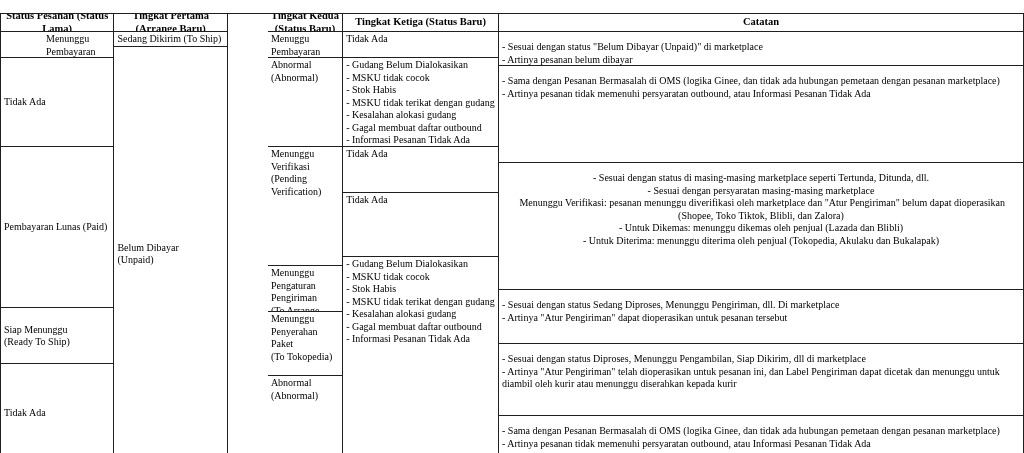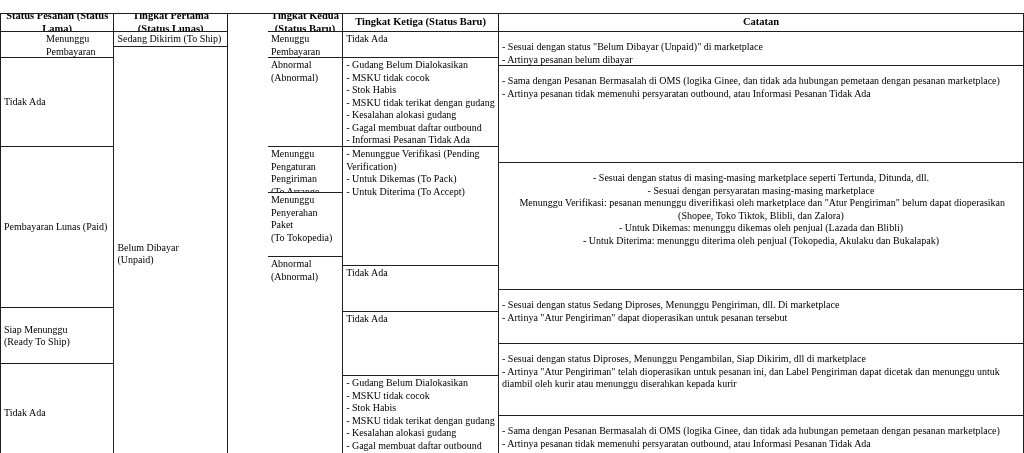--- a/index.html
+++ b/index.html
@@ -61,54 +61,53 @@
     <div class="cell" style="height:26px;padding-left:45px;">Menunggu Pembayaran
 (Pending Payment)</div>
     <div class="cell vc" style="height:89px;">Tidak Ada</div>
     <div class="cell vc" style="height:161px;">Pembayaran Lunas (Paid)</div>
     <div class="cell vc" style="height:56px;">Siap Menunggu
 (Ready To Ship)</div>
     <div class="cell vc">Tidak Ada</div>
   </div>
 
   <div class="col" style="width:160px;">
-    <div class="cell hdr" style="height:18px;">Tingkat Pertama (Status Lunas)</div>
+    <div class="cell hdr" style="height:18px;">Tingkat Pertama (Arrange Baru)</div>
     <div class="cell vc">Sedang Dikirim (To Ship)</div>
     <div class="cell vc" style="height:115px;">Belum Dibayar
 (Unpaid)</div>
   </div>
 
   <div class="col" style="width:146px;padding-left:40px;">
     <div class="cell hdr" style="height:18px;">Tingkat Kedua (Status Baru)</div>
     <div class="cell" style="height:26px;">Menuggu Pembayaran
 (Pending Payment)</div>
     <div class="cell" style="height:89px;">Abnormal
 (Abnormal)</div>
+    <div class="cell" style="height:119px;">Menunggu Verifikasi
+(Pending Verification)</div>
     <div class="cell" style="height:46px;">Menunggu Pengaturan
 Pengiriman
 (To Arrange Shipment)</div>
     <div class="cell" style="height:64px;">Menunggu Penyerahan Paket
 (To Tokopedia)</div>
     <div class="cell">Abnormal
 (Abnormal)</div>
   </div>
 
   <div class="col" style="width:220px;">
     <div class="cell hdr" style="height:18px;text-align:right;">Tingkat Ketiga (Status Baru)</div>
     <div class="cell" style="height:26px;">Tidak Ada</div>
     <div class="cell" style="height:89px;">- Gudang Belum Dialokasikan
 - MSKU tidak cocok
 - Stok Habis
 - MSKU tidak terikat dengan gudang
 - Kesalahan alokasi gudang
 - Gagal membuat daftar outbound
 - Informasi Pesanan Tidak Ada</div>
-    <div class="cell" style="height:119px;">- Menunggue Verifikasi (Pending Verification)
-- Untuk Dikemas (To Pack)
-- Untuk Diterima (To Accept)</div>
     <div class="cell" style="height:46px;">Tidak Ada</div>
     <div class="cell" style="height:64px;">Tidak Ada</div>
     <div class="cell">- Gudang Belum Dialokasikan
 - MSKU tidak cocok
 - Stok Habis
 - MSKU tidak terikat dengan gudang
 - Kesalahan alokasi gudang
 - Gagal membuat daftar outbound
 - Informasi Pesanan Tidak Ada</div>
   </div>

